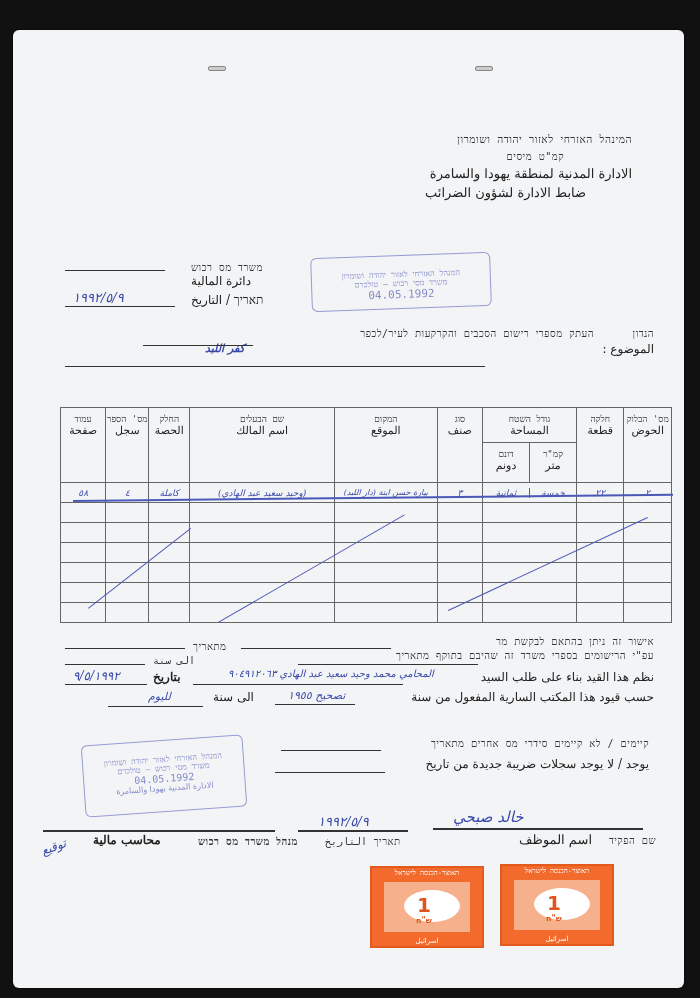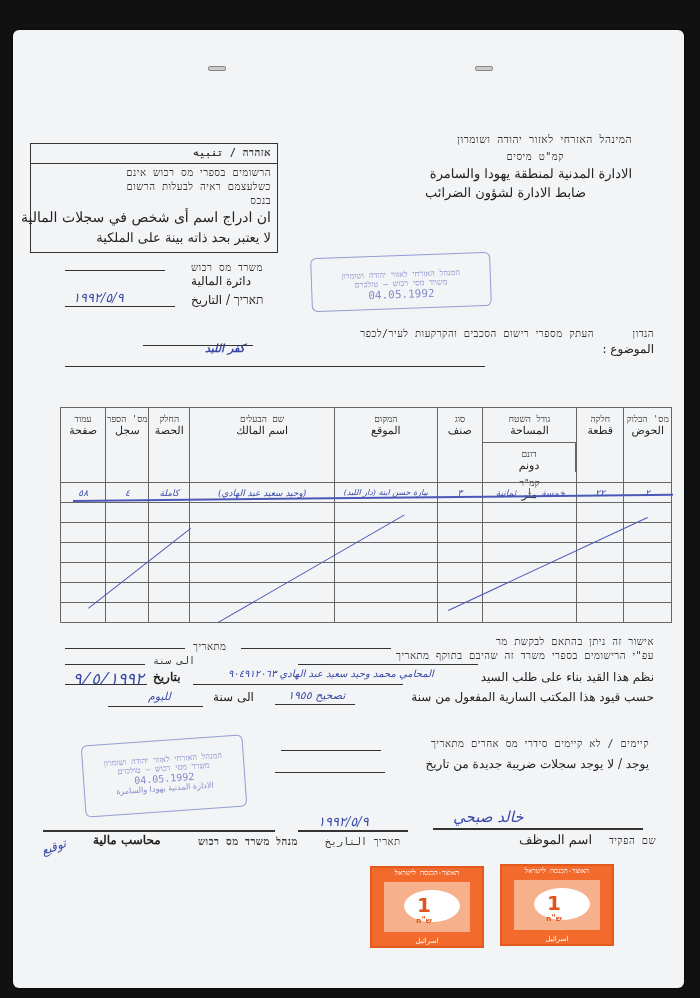--- a/index.html
+++ b/index.html
@@ -34,29 +34,20 @@
 <div class="paper">
 
   <div class="staple" style="left:195px;top:36px;"></div>
   <div class="staple" style="left:462px;top:36px;"></div>
 
   <div class="abs heb" style="right:52px;top:103px;font-size:10.5px;">המינהל האזרחי לאזור יהודה ושומרון</div>
   <div class="abs heb" style="right:120px;top:121px;font-size:10px;">קמ"ט מיסים</div>
   <div class="abs ar" style="right:52px;top:136px;font-size:13px;">الادارة المدنية لمنطقة يهودا والسامرة</div>
   <div class="abs ar" style="right:98px;top:155px;font-size:13px;">ضابط الادارة لشؤون الضرائب</div>
 
-  <div class="warn" style="left:17px;top:113px;">
-    <div class="t heb" style="top:3px;font-weight:bold;">אזהרה / تنبيه</div>
-    <div class="abs" style="left:0;right:0;top:19px;height:1px;background:#333;"></div>
-    <div class="t heb" style="top:23px;">הרשומים בספרי מס רכוש אינם</div>
-    <div class="t heb" style="top:37px;">כשלעצמם ראיה לבעלות הרשום</div>
-    <div class="t heb" style="top:51px;">בנכס</div>
-    <div class="t ar" style="top:65px;font-size:14px;">ان ادراج اسم أى شخص في سجلات المالية</div>
-    <div class="t ar" style="top:86px;font-size:13px;">لا يعتبر بحد ذاته بينة على الملكية</div>
-  </div>
 
   <div class="line" style="left:52px;top:240px;width:100px;"></div>
   <div class="abs heb" style="left:178px;top:232px;">משרד מס רכוש</div>
   <div class="abs ar" style="left:178px;top:244px;">دائرة المالية</div>
   <div class="line" style="left:52px;top:276px;width:110px;"></div>
   <div class="abs hand" style="left:60px;top:260px;font-size:13px;">١٩٩٢/٥/٩</div>
   <div class="abs ar" style="left:178px;top:263px;">תאריך / التاريخ</div>
 
   <div class="stamp" style="left:298px;top:225px;width:178px;height:52px;transform:rotate(-2deg);">
     <div style="margin-top:14px;">המנהל האזרחי לאזור יהודה ושומרון</div>
@@ -96,21 +87,21 @@
           </td>
       <td style="width:40px;margin-left:32px;">
             <span class="hh">סוג</span>
             <span class="ha">صنف</span>
           </td>
       <td style="width:84px;padding:0;">
         <div style="height:28px;border-bottom:1px solid #666;">
               <span class="hh">גודל השטח</span>
               <span class="ha">المساحة</span>
             </div>
-        <div style="display:flex;height:39px;flex-direction:column;">
+        <div style="display:flex;height:39px;">
           <div style="flex:1;border-right:1px solid #666;">
                 <span class="hh">דונם</span>
                 <span class="ha">دونم</span>
               </div>
           <div style="flex:1;">
                 <span class="hh">קמ"ר</span>
                 <span class="ha">متر</span>
               </div>
         </div>
       </td>
@@ -219,21 +210,21 @@
   <div class="abs heb" style="left:180px;top:611px;">מתאריך</div>
   <div class="line" style="left:52px;top:618px;width:120px;"></div>
   <div class="abs heb" style="left:140px;top:625px;">الى سنة</div>
   <div class="line" style="left:52px;top:634px;width:80px;"></div>
 
   <div class="line" style="left:285px;top:634px;width:180px;"></div>
   <div class="abs ar" style="right:30px;top:640px;">نظم هذا القيد بناء على طلب السيد</div>
   <div class="abs hand" style="left:215px;top:638px;font-size:10px;">المحامي محمد وحيد سعيد عبد الهادي ٩٠٤٩١٢٠٦٣</div>
   <div class="line" style="left:180px;top:654px;width:210px;"></div>
   <div class="abs ar" style="left:140px;top:640px;font-weight:bold;">بتاريخ</div>
-  <div class="abs hand" style="left:60px;top:639px;font-size:16px;font-family:Liberation Mono, monospace;">٩/٥/١٩٩٢</div>
+  <div class="abs hand" style="left:60px;top:639px;font-size:12px;">٩/٥/١٩٩٢</div>
   <div class="line" style="left:52px;top:654px;width:82px;"></div>
 
   <div class="abs ar" style="right:30px;top:660px;">حسب قيود هذا المكتب السارية المفعول من سنة</div>
   <div class="abs hand" style="left:275px;top:659px;"><span>تصحيح</span> <span>١٩٥٥</span></div>
   <div class="line" style="left:262px;top:674px;width:80px;"></div>
   <div class="abs ar" style="left:200px;top:660px;">الى سنة</div>
   <div class="abs hand" style="left:135px;top:660px;">لليوم</div>
   <div class="line" style="left:95px;top:676px;width:95px;"></div>
 
   <div class="abs heb" style="right:35px;top:708px;">קיימים / לא קיימים סידרי מס אחרים מתאריך</div>

